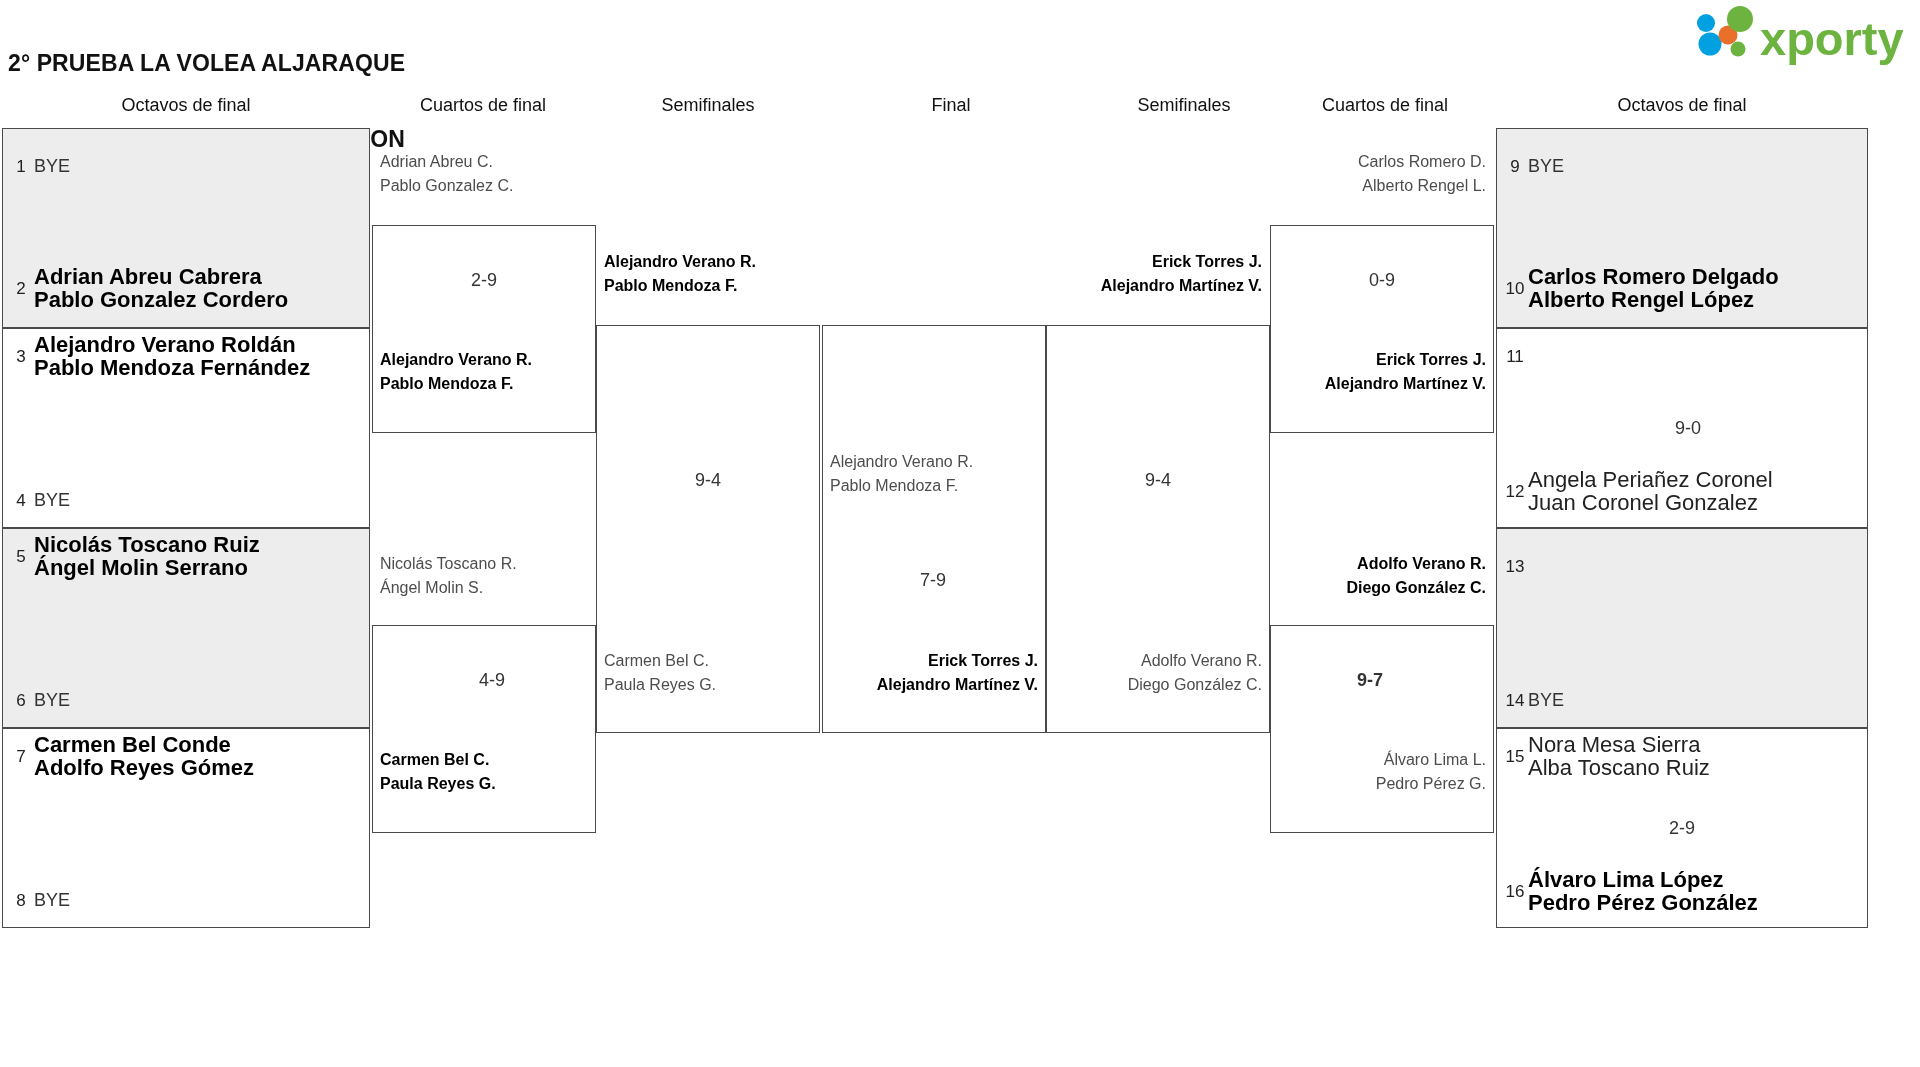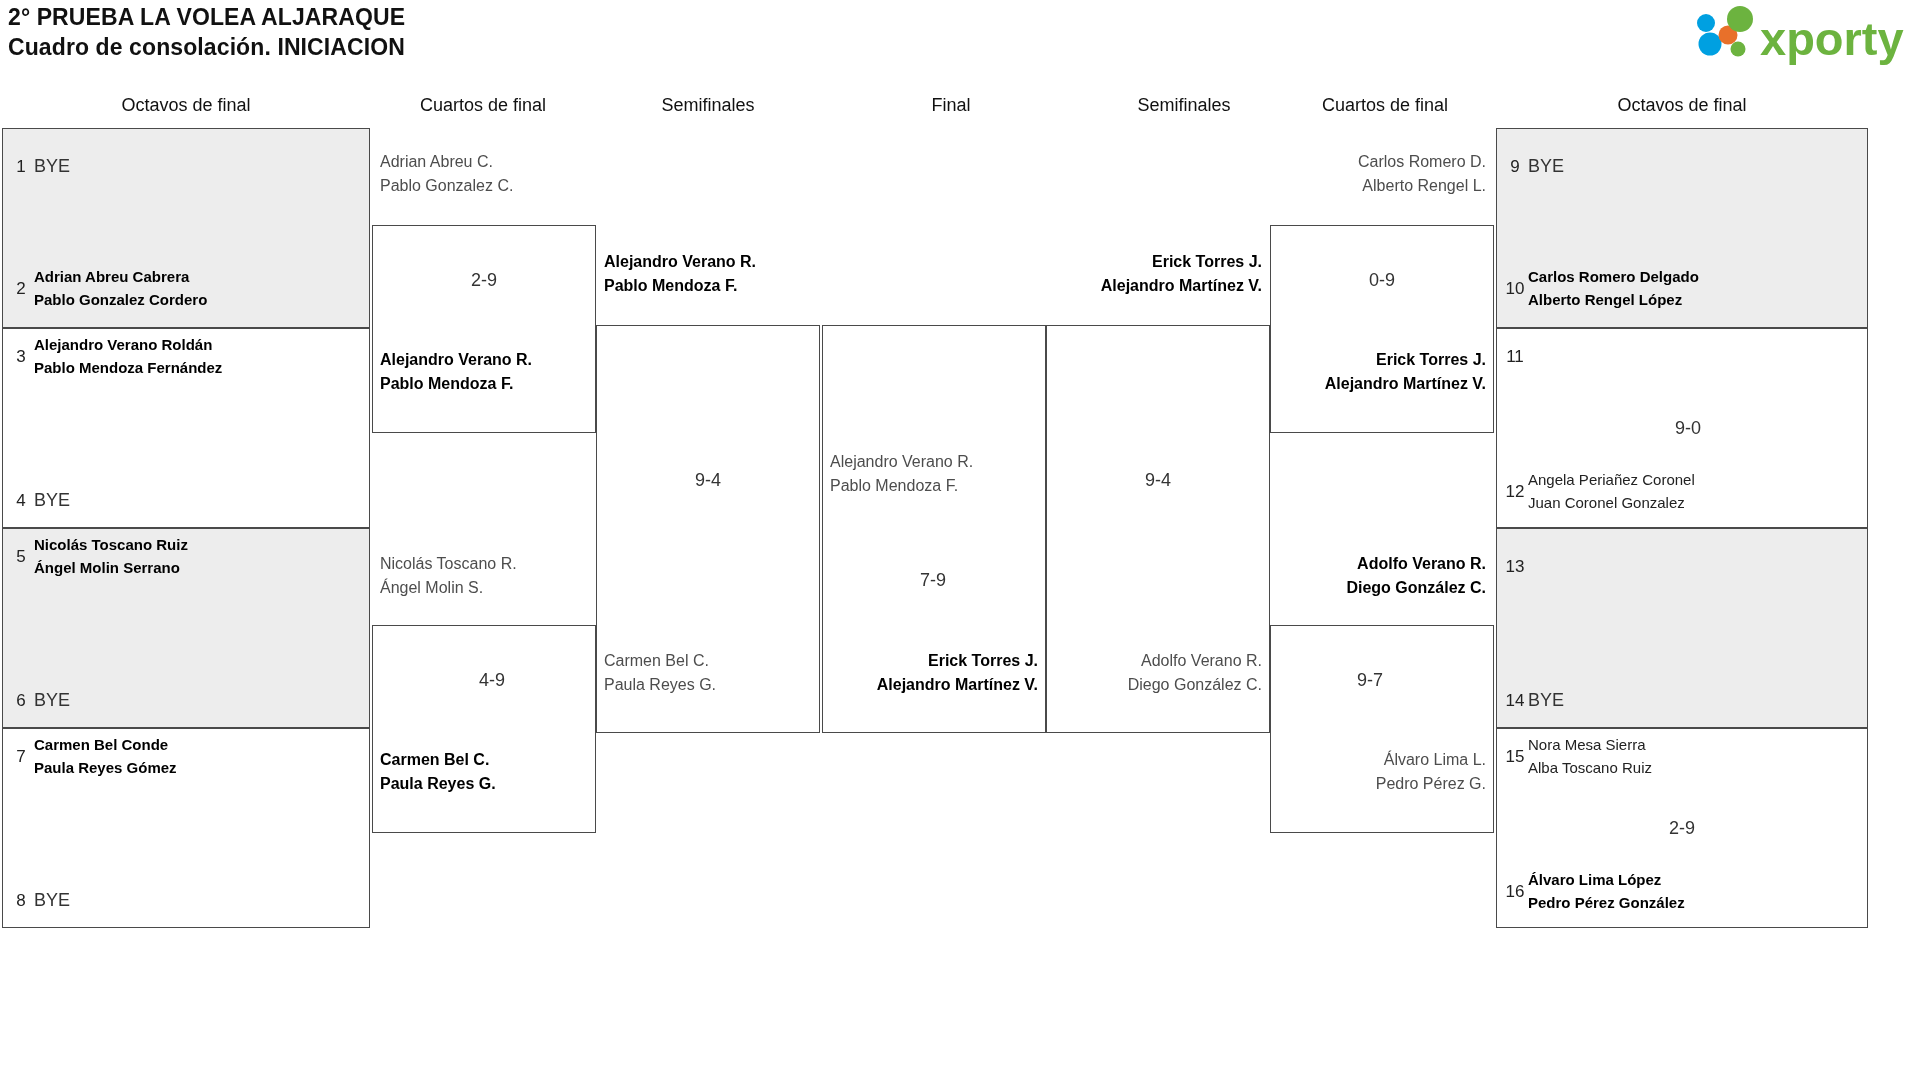--- a/index.html
+++ b/index.html
@@ -6,39 +6,39 @@
   body{
     width:1920px;height:1067px;
     background:#ffffff;
     font-family:"Liberation Sans","DejaVu Sans",sans-serif;
     color:#1a1a1a;
     overflow:hidden;
     position:relative;
   }
   
   #title-block{position:absolute;left:8px;top:2px;}
-  .title-line{font-size:23px;font-weight:bold;letter-spacing:.1px;line-height:30px;color:#111;}
+  .title-line{font-size:23px;font-weight:bold;letter-spacing:.1px;line-height:30px;color:#111;margin-top:46px;}
   #logo{position:absolute;right:14px;top:6px;width:214px;height:62px;}
   
   .round-header{
     position:absolute;top:94px;
     font-size:18px;font-weight:normal;color:#111;
     text-align:center;line-height:22px;
   }
   
   .box{position:absolute;border:1.5px solid #4a4a4a;box-sizing:border-box;}
   .box.shaded{background:#ededed;}
   .box.plain{background:#ffffff;}
   
   .slot{position:absolute;display:flex;align-items:center;}
   .seed{
     font-size:17px;color:#222;width:26px;flex:0 0 26px;
     text-align:center;line-height:19px;
   }
-  .names{font-size:15px;line-height:23px;color:#222;white-space:nowrap;}
+  .names{font-size:22px;line-height:23px;color:#222;white-space:nowrap;}
   .names.win{font-weight:bold;color:#000;}
   .names.bye{font-size:18px;color:#333;}
   
   .label{position:absolute;font-size:16px;line-height:24px;white-space:nowrap;}
   .label.win{font-weight:bold;color:#000;}
   .label.lose{font-weight:normal;color:#4d4d4d;}
   .label.ralign{text-align:right;}
   
   .score{
     position:absolute;font-size:18px;color:#333;
@@ -107,21 +107,21 @@
   </span>
 </div>
 <div class="slot" style="left:8px;top:680px;height:40px;">
   <span class="seed">6</span>
   <span class="names bye">BYE</span>
 </div>
 <div class="slot" style="left:8px;top:733px;height:46px;">
   <span class="seed">7</span>
   <span>
     <div class="names win">Carmen Bel Conde</div>
-    <div class="names win">Paula Reyes Gómez</div>
+    <div class="names win">Adolfo Reyes Gómez</div>
   </span>
 </div>
 <div class="slot" style="left:8px;top:880px;height:40px;">
   <span class="seed">8</span>
   <span class="names bye">BYE</span>
 </div>
 
 <div class="box plain" style="left:372px;top:225px;width:224px;height:208px;"></div>
 <div class="box plain" style="left:372px;top:625px;width:224px;height:208px;"></div>
 
@@ -191,21 +191,21 @@
 <div class="score" style="left:1270px;top:269px;width:224px;">0-9</div>
 <div class="label win ralign" style="left:1270px;top:348px;width:216px;">
   <div>Erick Torres J.</div>
   <div>Alejandro Martínez V.</div>
 </div>
 
 <div class="label win ralign" style="left:1270px;top:552px;width:216px;">
   <div>Adolfo Verano R.</div>
   <div>Diego González C.</div>
 </div>
-<div class="score" style="left:1270px;top:669px;width:200px;">9-7</div>
+<div class="score" style="left:1270px;top:669px;width:200px;font-weight:bold;">9-7</div>
 <div class="label lose ralign" style="left:1270px;top:748px;width:216px;">
   <div>Álvaro Lima L.</div>
   <div>Pedro Pérez G.</div>
 </div>
 
 <div class="box shaded" style="left:1496px;top:128px;width:372px;height:200px;"></div>
 <div class="box plain" style="left:1496px;top:328px;width:372px;height:200px;"></div>
 <div class="box shaded" style="left:1496px;top:528px;width:372px;height:200px;"></div>
 <div class="box plain" style="left:1496px;top:728px;width:372px;height:200px;"></div>
 

